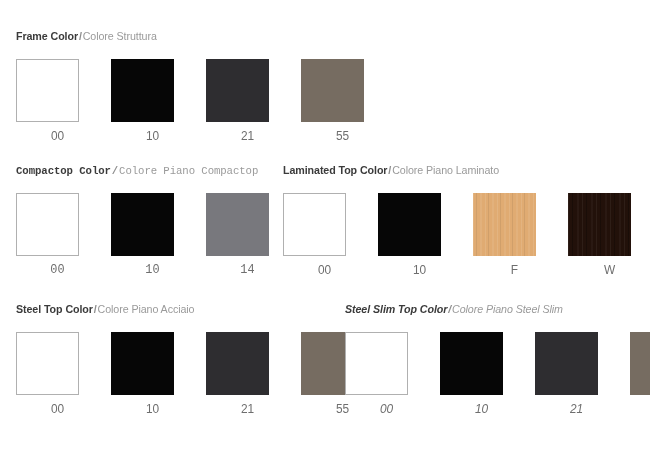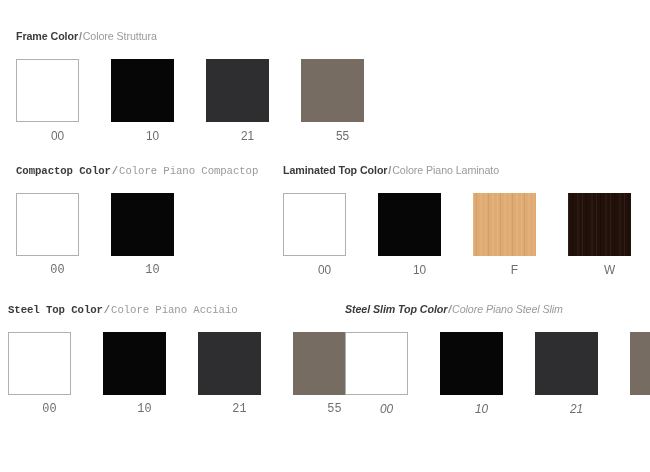--- a/index.html
+++ b/index.html
@@ -20,21 +20,21 @@
     inset: 0;
   }
 
   
   .section {
     position: absolute;
   }
   .sec-frame      { left: 16px;  top: 30px; }
   .sec-compactop  { left: 16px;  top: 164px; font-family: Liberation Mono, monospace; }
   .sec-laminated  { left: 283px; top: 164px; }
-  .sec-steeltop   { left: 8px;  top: 303px; font-family: Liberation Mono, monospace; }
+  .sec-steeltop   { left: 16px;  top: 303px; }
   .sec-steelslim  { left: 345px; top: 303px; font-style: italic; }
 
   
   .heading {
     white-space: nowrap;
     font-size: 11.5px;
     line-height: 13px;
     letter-spacing: -0.1px;
     transform: scaleX(0.93);
     transform-origin: left center;
@@ -158,20 +158,24 @@
     </div>
     <div class="swatch-row">
       <div class="swatch-cell">
         <div class="swatch bordered" style="background: rgb(255, 255, 255);"></div>
         <div class="swatch-label">00</div>
       </div>
       <div class="swatch-cell">
         <div class="swatch" style="background: rgb(6, 6, 6);"></div>
         <div class="swatch-label">10</div>
       </div>
+      <div class="swatch-cell">
+        <div class="swatch" style="background: rgb(120, 120, 125);"></div>
+        <div class="swatch-label">14</div>
+      </div>
     </div>
   </div>
 
   <div class="section sec-laminated">
     <div class="heading">
       <span class="en">Laminated Top Color</span><span class="slash">/</span><span class="it">Colore Piano Laminato</span>
     </div>
     <div class="swatch-row">
       <div class="swatch-cell">
         <div class="swatch bordered" style="background: rgb(255, 255, 255);"></div>

